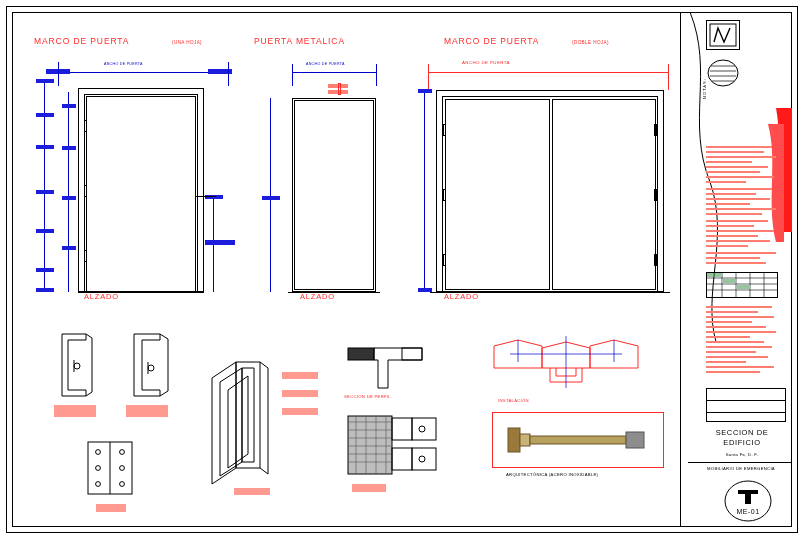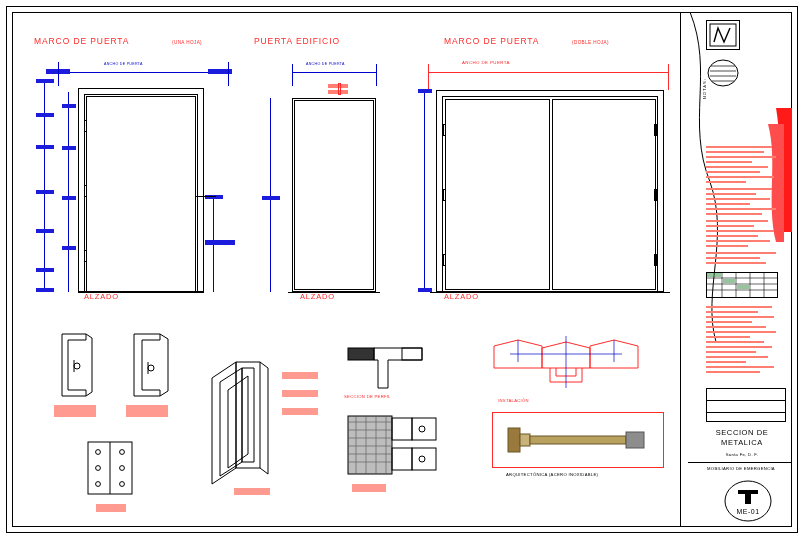--- a/index.html
+++ b/index.html
@@ -39,21 +39,21 @@
 <body>
 
 <div id="sheet">
 
   <div class="border-outer"></div>
   <div class="border-inner"></div>
 
   <div class="abs ttl" style="left:34px;top:36px;">MARCO DE PUERTA</div>
   <div class="abs sub" style="left:172px;top:40px;">(UNA HOJA)</div>
 
-  <div class="abs ttl" style="left:254px;top:36px;">PUERTA EDIFICIO</div>
+  <div class="abs ttl" style="left:254px;top:36px;">PUERTA METALICA</div>
 
   <div class="abs ttl" style="left:444px;top:36px;">MARCO DE PUERTA</div>
   <div class="abs sub" style="left:572px;top:40px;">(DOBLE HOJA)</div>
 
   <div class="abs dimlbl" style="left:104px;top:62px;">ANCHO DE PUERTA</div>
 
   <div class="bhline" style="left:58px;top:72px;width:170px;"></div>
   <div class="blk" style="left:46px;top:69px;width:24px;height:5px;"></div>
   <div class="blk" style="left:208px;top:69px;width:24px;height:5px;"></div>
   <div class="bvline" style="left:58px;top:62px;height:24px;"></div>
@@ -326,21 +326,21 @@
   <div class="redtxt" style="left:706px;top:356px;width:62px;"></div>
   <div class="redtxt" style="left:706px;top:361px;width:40px;"></div>
   <div class="redtxt" style="left:706px;top:366px;width:68px;"></div>
   <div class="redtxt" style="left:706px;top:371px;width:54px;"></div>
 
   <div class="rect-blk" style="left:706px;top:388px;width:80px;height:34px;"></div>
   <div class="hline" style="left:706px;top:400px;width:80px;"></div>
   <div class="hline" style="left:706px;top:412px;width:80px;"></div>
 
   <div class="abs tb-title" style="left:690px;top:428px;width:104px;">SECCION DE</div>
-  <div class="abs tb-title" style="left:690px;top:438px;width:104px;">METALICA</div>
+  <div class="abs tb-title" style="left:690px;top:438px;width:104px;">EDIFICIO</div>
   <div class="abs tb-sm" style="left:690px;top:452px;width:104px;">Santa Fe, D. F.</div>
   <div class="hline" style="left:688px;top:462px;width:104px;"></div>
   <div class="abs tb-sm" style="left:686px;top:466px;width:110px;">MOBILIARIO DE EMERGENCIA</div>
 
   <div class="abs" style="left:724px;top:480px;width:48px;height:42px;">
     <svg width="48" height="42" viewBox="0 0 48 42">
       <ellipse cx="24" cy="21" rx="23" ry="20" fill="none" stroke="#000"></ellipse>
       <path d="M14 10 L34 10 L34 14 L27 14 L27 24 L21 24 L21 14 L14 14 Z" fill="#000"></path>
     </svg>
   </div>

